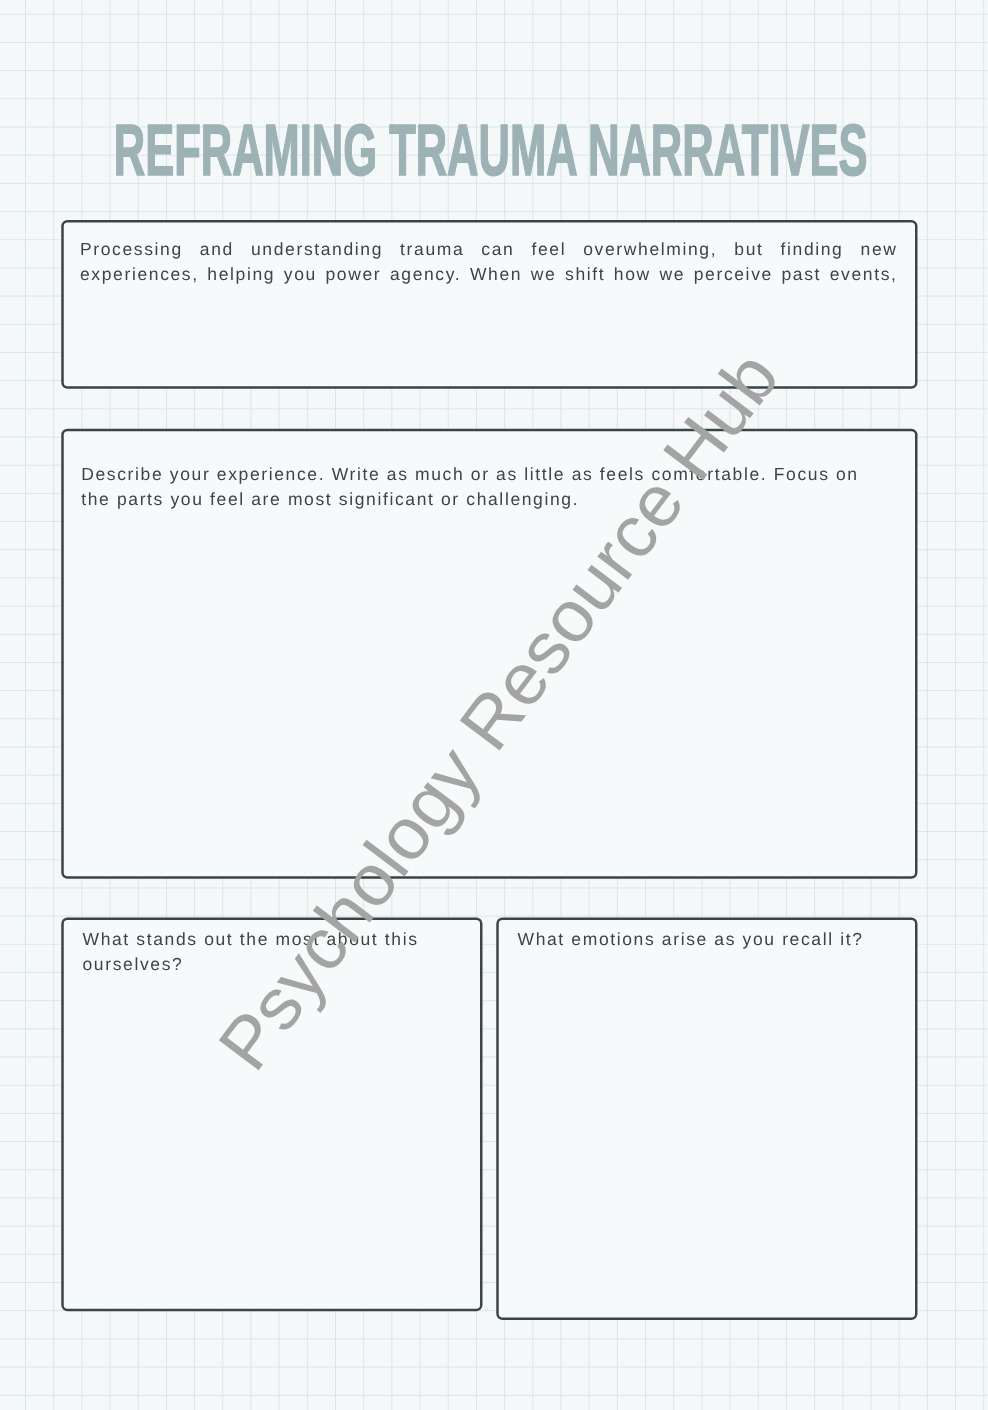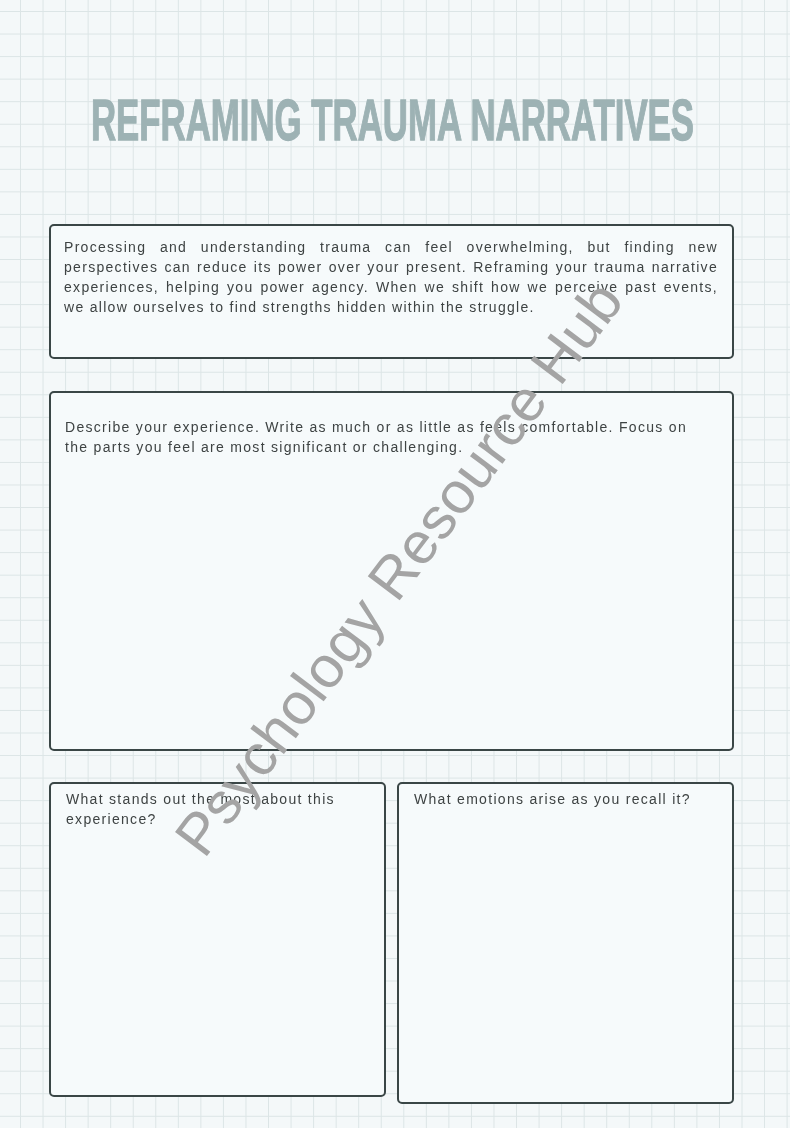--- a/index.html
+++ b/index.html
@@ -28,21 +28,20 @@
       fill: #9db2b4;
       stroke: #9db2b4;
       stroke-width: 1.3px;
     }
     .box {
       position: absolute;
       box-sizing: border-box;
       border: 2px solid #3a4646;
       border-radius: 5px;
       background: #f6fafb;
-      margin-top: 48px;
     }
     .box.intro    { left: 49px;  top: 176px; width: 685px; height: 135px; padding: 11px 14px 0 13px; }
     .box.describe { left: 49px;  top: 343px; width: 685px; height: 360px; padding: 24px 14px 0 14px; }
     .box.stands   { left: 49px;  top: 734px; width: 337px; height: 315px; padding: 5px 12px 0 15px; }
     .box.emotions { left: 397px; top: 734px; width: 337px; height: 322px; padding: 5px 12px 0 15px; }
 
     .line {
       font-size: 14px;
       line-height: 20px;
       letter-spacing: 1.3px;
@@ -74,34 +73,32 @@
 <body>
 
 <div class="page">
 
   <svg class="title-svg" viewBox="0 0 790 170">
     <text x="91" y="140" textLength="603" lengthAdjust="spacingAndGlyphs">REFRAMING TRAUMA NARRATIVES</text>
   </svg>
 
   <div class="box intro">
     <div class="line j">Processing and understanding trauma can feel overwhelming, but finding new</div>
-    <div class="line j">perspectives can reduce its power over your present. Reframing your trauma narrative</div>
     <div class="line j">experiences, helping you power agency. When we shift how we perceive past events,</div>
-    <div class="line">we allow ourselves to find strengths hidden within the struggle.</div>
   </div>
 
   <div class="box describe">
     <div class="line">Describe your experience. Write as much or as little as feels comfortable. Focus on</div>
     <div class="line">the parts you feel are most significant or challenging.</div>
     <div class="answer-area"></div>
   </div>
 
   <div class="box stands">
     <div class="line">What stands out the most about this</div>
-    <div class="line">experience?</div>
+    <div class="line">ourselves?</div>
     <div class="answer-area"></div>
   </div>
 
   <div class="box emotions">
     <div class="line">What emotions arise as you recall it?</div>
     <div class="answer-area"></div>
   </div>
 
   <svg class="watermark" viewBox="0 0 790 1128">
     <text x="204" y="860" textLength="700" lengthAdjust="spacingAndGlyphs" transform="rotate(-53 204 860)">Psychology Resource Hub</text>

